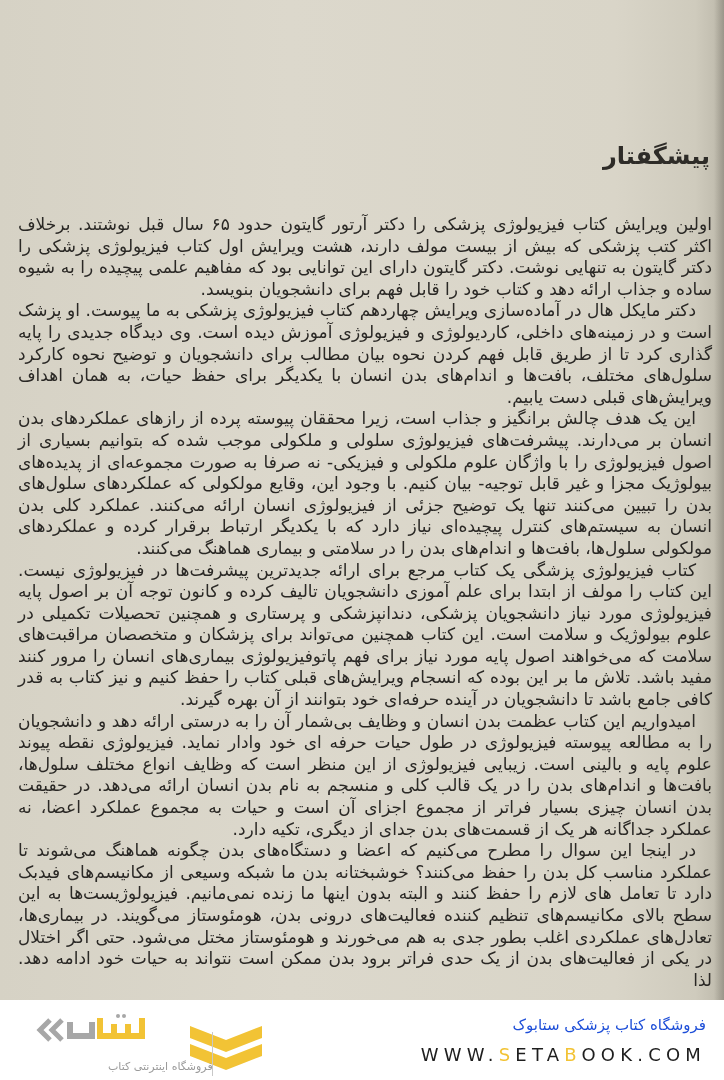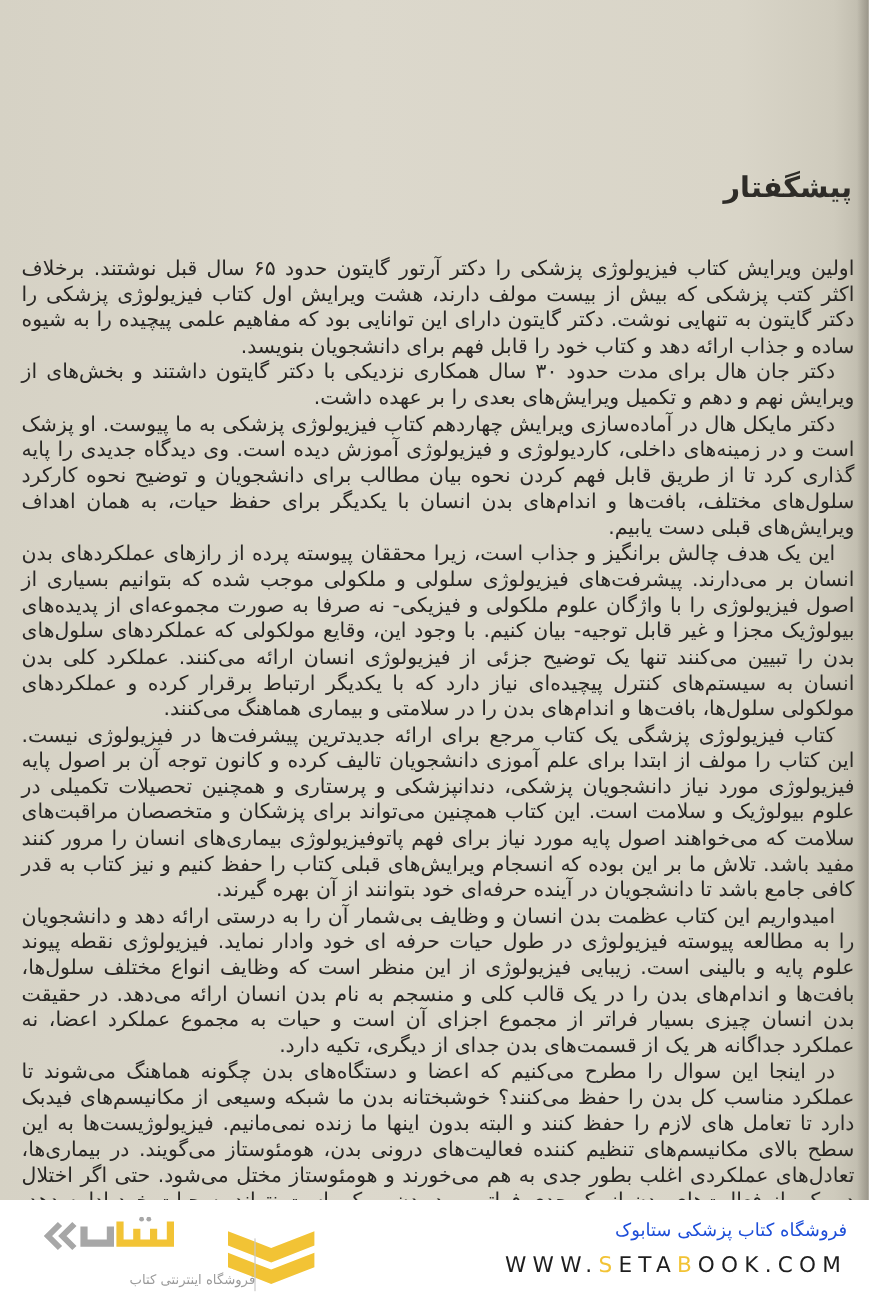--- a/index.html
+++ b/index.html
@@ -57,21 +57,20 @@
     font-size: 11px; color: #9a9a9a; font-family: "DejaVu Sans", sans-serif; margin-left: 42px;
   }
 </style>
 </head>
 <body>
 
 <div class="page">
   <div class="title">پیشگفتار</div>
   <div class="body-text">
     <p>اولین ویرایش کتاب فیزیولوژی پزشکی را دکتر آرتور گایتون حدود ۶۵ سال قبل نوشتند. برخلاف اکثر کتب پزشکی که بیش از بیست مولف دارند، هشت ویرایش اول کتاب فیزیولوژی پزشکی را دکتر گایتون به تنهایی نوشت. دکتر گایتون دارای این توانایی بود که مفاهیم علمی پیچیده را به شیوه ساده و جذاب ارائه دهد و کتاب خود را قابل فهم برای دانشجویان بنویسد.</p>
-    <p class="indent">دکتر جان هال برای مدت حدود ۳۰ سال همکاری نزدیکی با دکتر گایتون داشتند و بخش‌های از ویرایش نهم و دهم و تکمیل ویرایش‌های بعدی را بر عهده داشت.</p>
     <p class="indent">دکتر مایکل هال در آماده‌سازی ویرایش چهاردهم کتاب فیزیولوژی پزشکی به ما پیوست. او پزشک است و در زمینه‌های داخلی، کاردیولوژی و فیزیولوژی آموزش دیده است. وی دیدگاه جدیدی را پایه گذاری کرد تا از طریق قابل فهم کردن نحوه بیان مطالب برای دانشجویان و توضیح نحوه کارکرد سلول‌های مختلف، بافت‌ها و اندام‌های بدن انسان با یکدیگر برای حفظ حیات، به همان اهداف ویرایش‌های قبلی دست یابیم.</p>
     <p class="indent">این یک هدف چالش برانگیز و جذاب است، زیرا محققان پیوسته پرده از رازهای عملکردهای بدن انسان بر می‌دارند. پیشرفت‌های فیزیولوژی سلولی و ملکولی موجب شده که بتوانیم بسیاری از اصول فیزیولوژی را با واژگان علوم ملکولی و فیزیکی- نه صرفا به صورت مجموعه‌ای از پدیده‌های بیولوژیک مجزا و غیر قابل توجیه- بیان کنیم. با وجود این، وقایع مولکولی که عملکردهای سلول‌های بدن را تبیین می‌کنند تنها یک توضیح جزئی از فیزیولوژی انسان ارائه می‌کنند. عملکرد کلی بدن انسان به سیستم‌های کنترل پیچیده‌ای نیاز دارد که با یکدیگر ارتباط برقرار کرده و عملکردهای مولکولی سلول‌ها، بافت‌ها و اندام‌های بدن را در سلامتی و بیماری هماهنگ می‌کنند.</p>
     <p class="indent">کتاب فیزیولوژی پزشگی یک کتاب مرجع برای ارائه جدیدترین پیشرفت‌ها در فیزیولوژی نیست. این کتاب را مولف از ابتدا برای علم آموزی دانشجویان تالیف کرده و کانون توجه آن بر اصول پایه فیزیولوژی مورد نیاز دانشجویان پزشکی، دندانپزشکی و پرستاری و همچنین تحصیلات تکمیلی در علوم بیولوژیک و سلامت است. این کتاب همچنین می‌تواند برای پزشکان و متخصصان مراقبت‌های سلامت که می‌خواهند اصول پایه مورد نیاز برای فهم پاتوفیزیولوژی بیماری‌های انسان را مرور کنند مفید باشد. تلاش ما بر این بوده که انسجام ویرایش‌های قبلی کتاب را حفظ کنیم و نیز کتاب به قدر کافی جامع باشد تا دانشجویان در آینده حرفه‌ای خود بتوانند از آن بهره گیرند.</p>
     <p class="indent">امیدواریم این کتاب عظمت بدن انسان و وظایف بی‌شمار آن را به درستی ارائه دهد و دانشجویان را به مطالعه پیوسته فیزیولوژی در طول حیات حرفه ای خود وادار نماید. فیزیولوژی نقطه پیوند علوم پایه و بالینی است. زیبایی فیزیولوژی از این منظر است که وظایف انواع مختلف سلول‌ها، بافت‌ها و اندام‌های بدن را در یک قالب کلی و منسجم به نام بدن انسان ارائه می‌دهد. در حقیقت بدن انسان چیزی بسیار فراتر از مجموع اجزای آن است و حیات به مجموع عملکرد اعضا، نه عملکرد جداگانه هر یک از قسمت‌های بدن جدای از دیگری، تکیه دارد.</p>
     <p class="indent">در اینجا این سوال را مطرح می‌کنیم که اعضا و دستگاه‌های بدن چگونه هماهنگ می‌شوند تا عملکرد مناسب کل بدن را حفظ می‌کنند؟ خوشبختانه بدن ما شبکه وسیعی از مکانیسم‌های فیدبک دارد تا تعامل های لازم را حفظ کنند و البته بدون اینها ما زنده نمی‌مانیم. فیزیولوژیست‌ها به این سطح بالای مکانیسم‌های تنظیم کننده فعالیت‌های درونی بدن، هومئوستاز می‌گویند. در بیماری‌ها، تعادل‌های عملکردی اغلب بطور جدی به هم می‌خورند و هومئوستاز مختل می‌شود. حتی اگر اختلال در یکی از فعالیت‌های بدن از یک حدی فراتر برود بدن ممکن است نتواند به حیات خود ادامه دهد. لذا</p>
   </div>
 </div>
 
 <div class="footer">
   <div class="logo">

